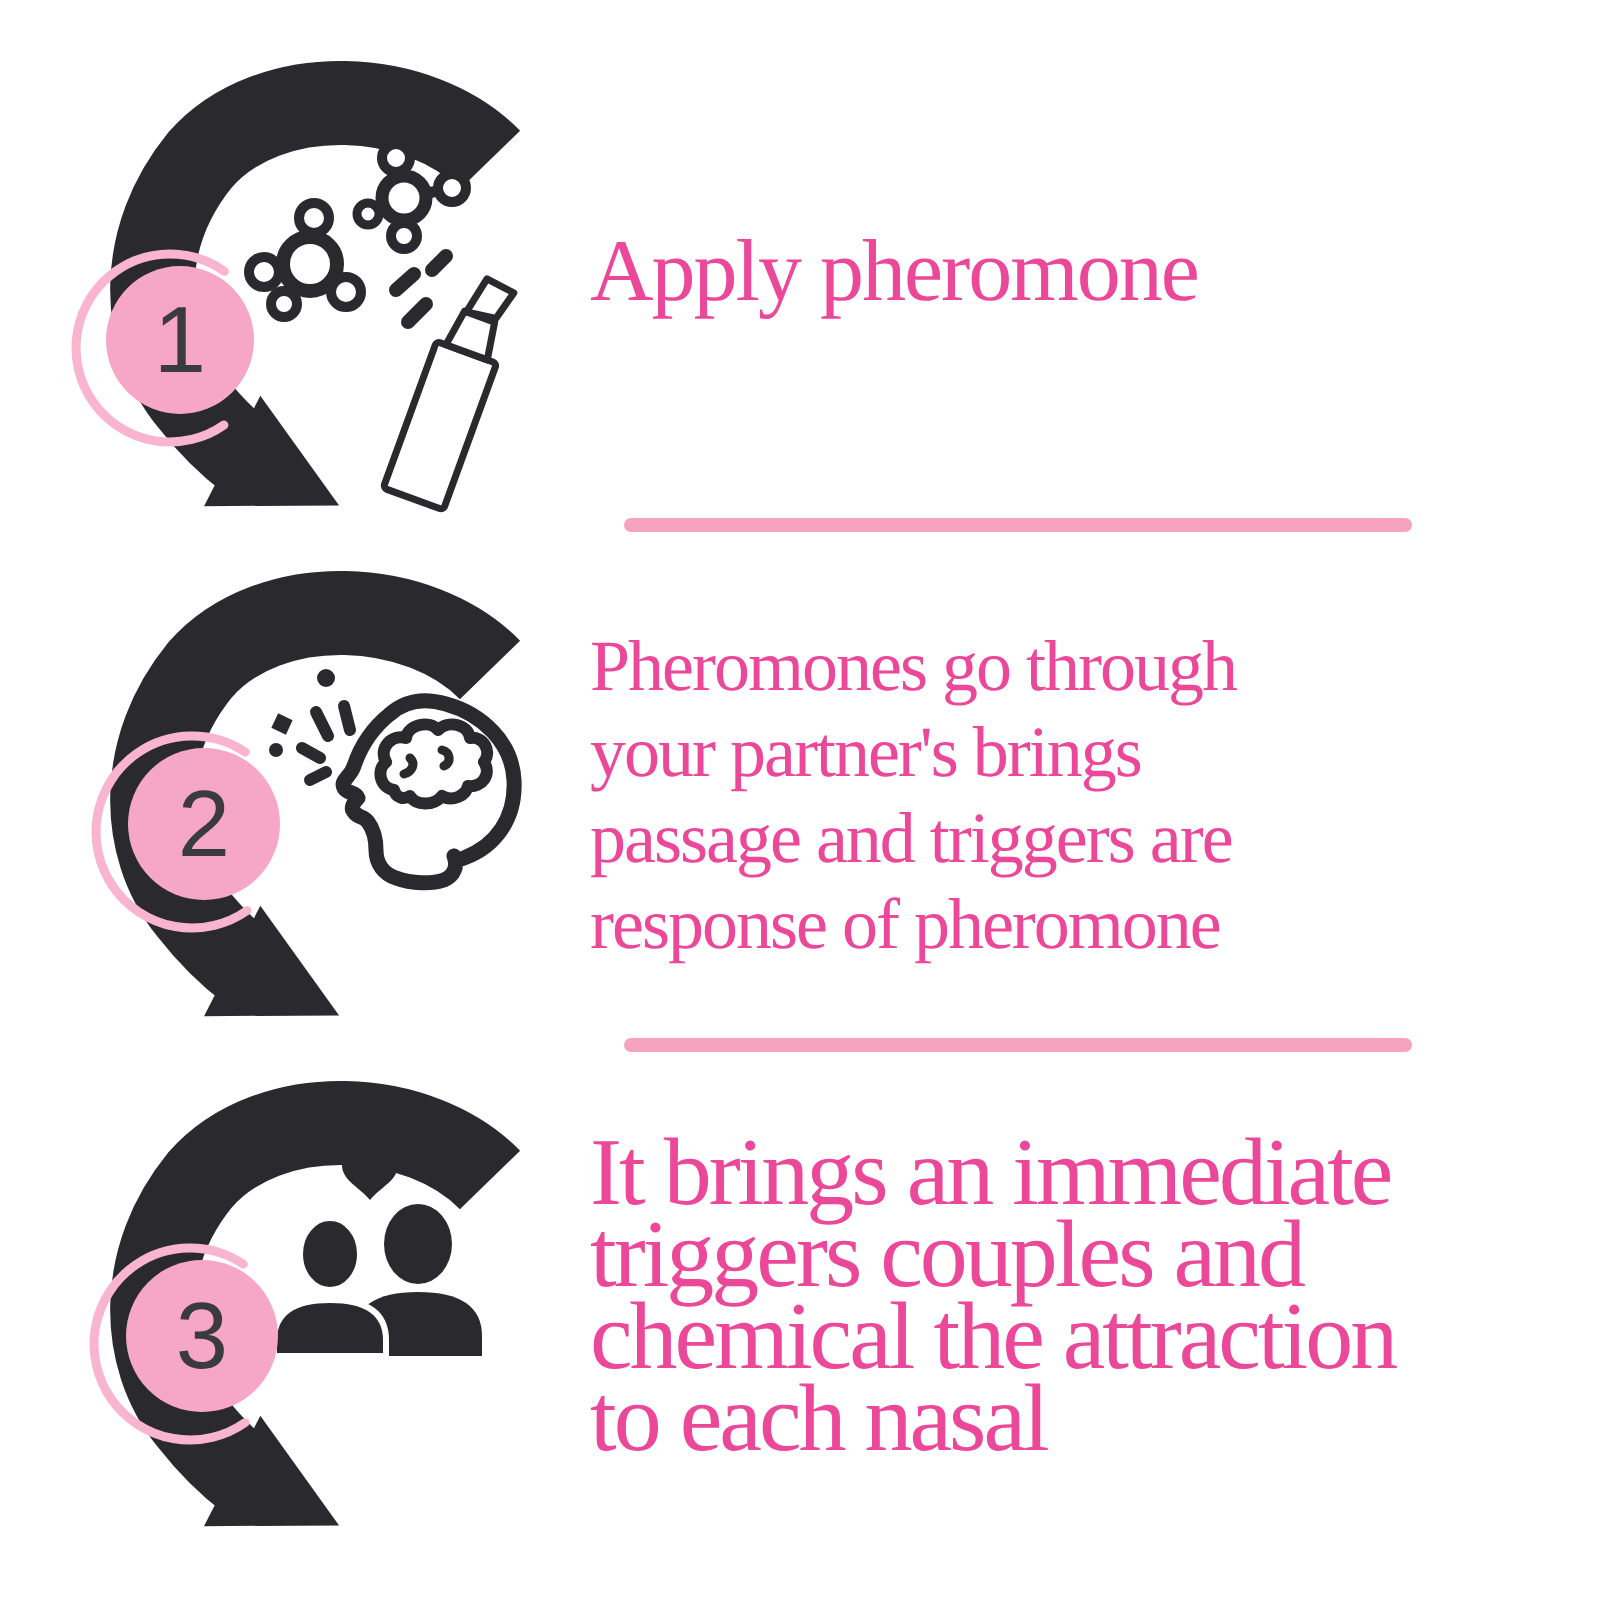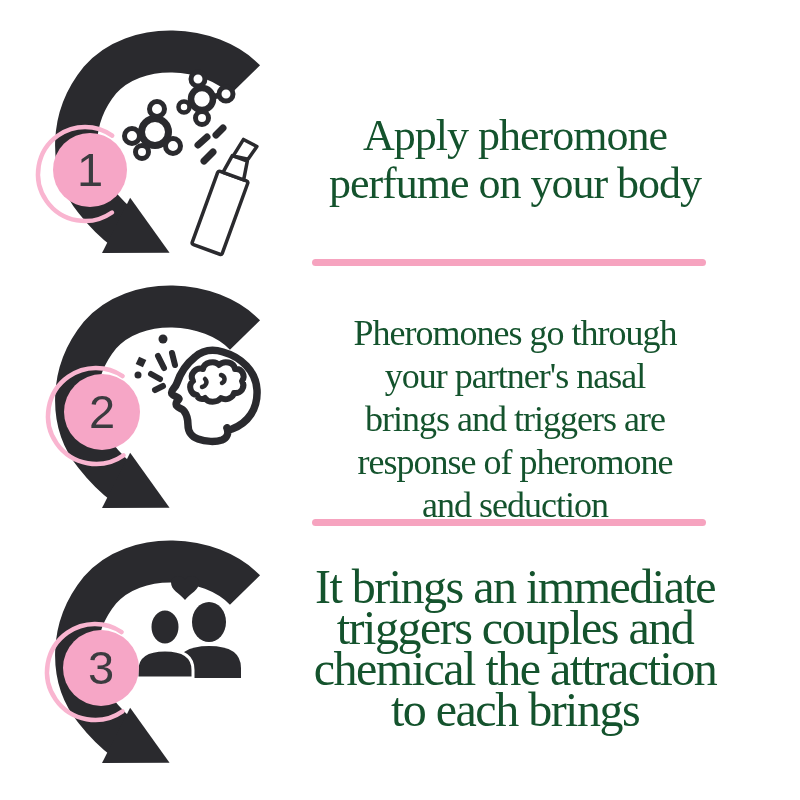--- a/index.html
+++ b/index.html
@@ -7,21 +7,21 @@
          font-family:"Liberation Serif","DejaVu Serif",serif;}
   .gfx{position:absolute;overflow:visible;}
   .arrow-stroke{fill:none;stroke:#2a2a2e;stroke-width:42;}
   .icon-stroke{fill:none;stroke:#2a2a2e;stroke-linecap:round;stroke-linejoin:round;}
   .node{fill:#ffffff;stroke:#2a2a2e;}
   .dark{fill:#2a2a2e;}
   .badge-circle{fill:#f6a6c6;}
   .badge-ring{fill:none;stroke:#f9b5d0;stroke-width:4.5;stroke-linecap:round;}
   .badge-num{font-family:"Liberation Sans","DejaVu Sans",sans-serif;font-size:47px;font-weight:500;
              fill:#3b3b3f;text-anchor:middle;}
-  .txt{position:absolute;left:295px;width:440px;text-align:center;color:#14532d;}
+  .txt{position:absolute;left:295px;width:440px;color:#ec4899;}
   .t1{top:112px;font-size:44px;line-height:48px;letter-spacing:-1px;}
   .t2{top:312px;font-size:36px;line-height:43px;letter-spacing:-1px;}
   .t3{top:566px;font-size:48px;line-height:41px;letter-spacing:-1.5px;}
   .divider{position:absolute;left:312px;width:394px;height:7px;border-radius:4px;background:#f6a3bf;}
   .d1{top:259px;} .d2{top:519px;}
 </style>
 </head>
 <body>
 
 <div class="stage">
@@ -129,35 +129,33 @@
 
     <g>
       <circle class="badge-ring" cx="70" cy="142" r="48" stroke-dasharray="208 94" transform="rotate(55 70 142)"></circle>
       <circle class="badge-circle" cx="76" cy="138" r="38"></circle>
       <text class="badge-num" x="76" y="154">3</text>
     </g>
   </svg>
 
   <div class="txt t1">
     <div>Apply pheromone</div>
-    <div>perfume on your body</div>
   </div>
 
   <div class="divider d1"></div>
 
   <div class="txt t2">
     <div>Pheromones go through</div>
-    <div>your partner's nasal</div>
-    <div>brings and triggers are</div>
+    <div>your partner's brings</div>
+    <div>passage and triggers are</div>
     <div>response of pheromone</div>
-    <div>and seduction</div>
   </div>
 
   <div class="divider d2"></div>
 
   <div class="txt t3">
     <div>It brings an immediate</div>
     <div>triggers couples and</div>
     <div>chemical the attraction</div>
-    <div>to each brings</div>
+    <div>to each nasal</div>
   </div>
 
 </div>
 
 </body></html>

